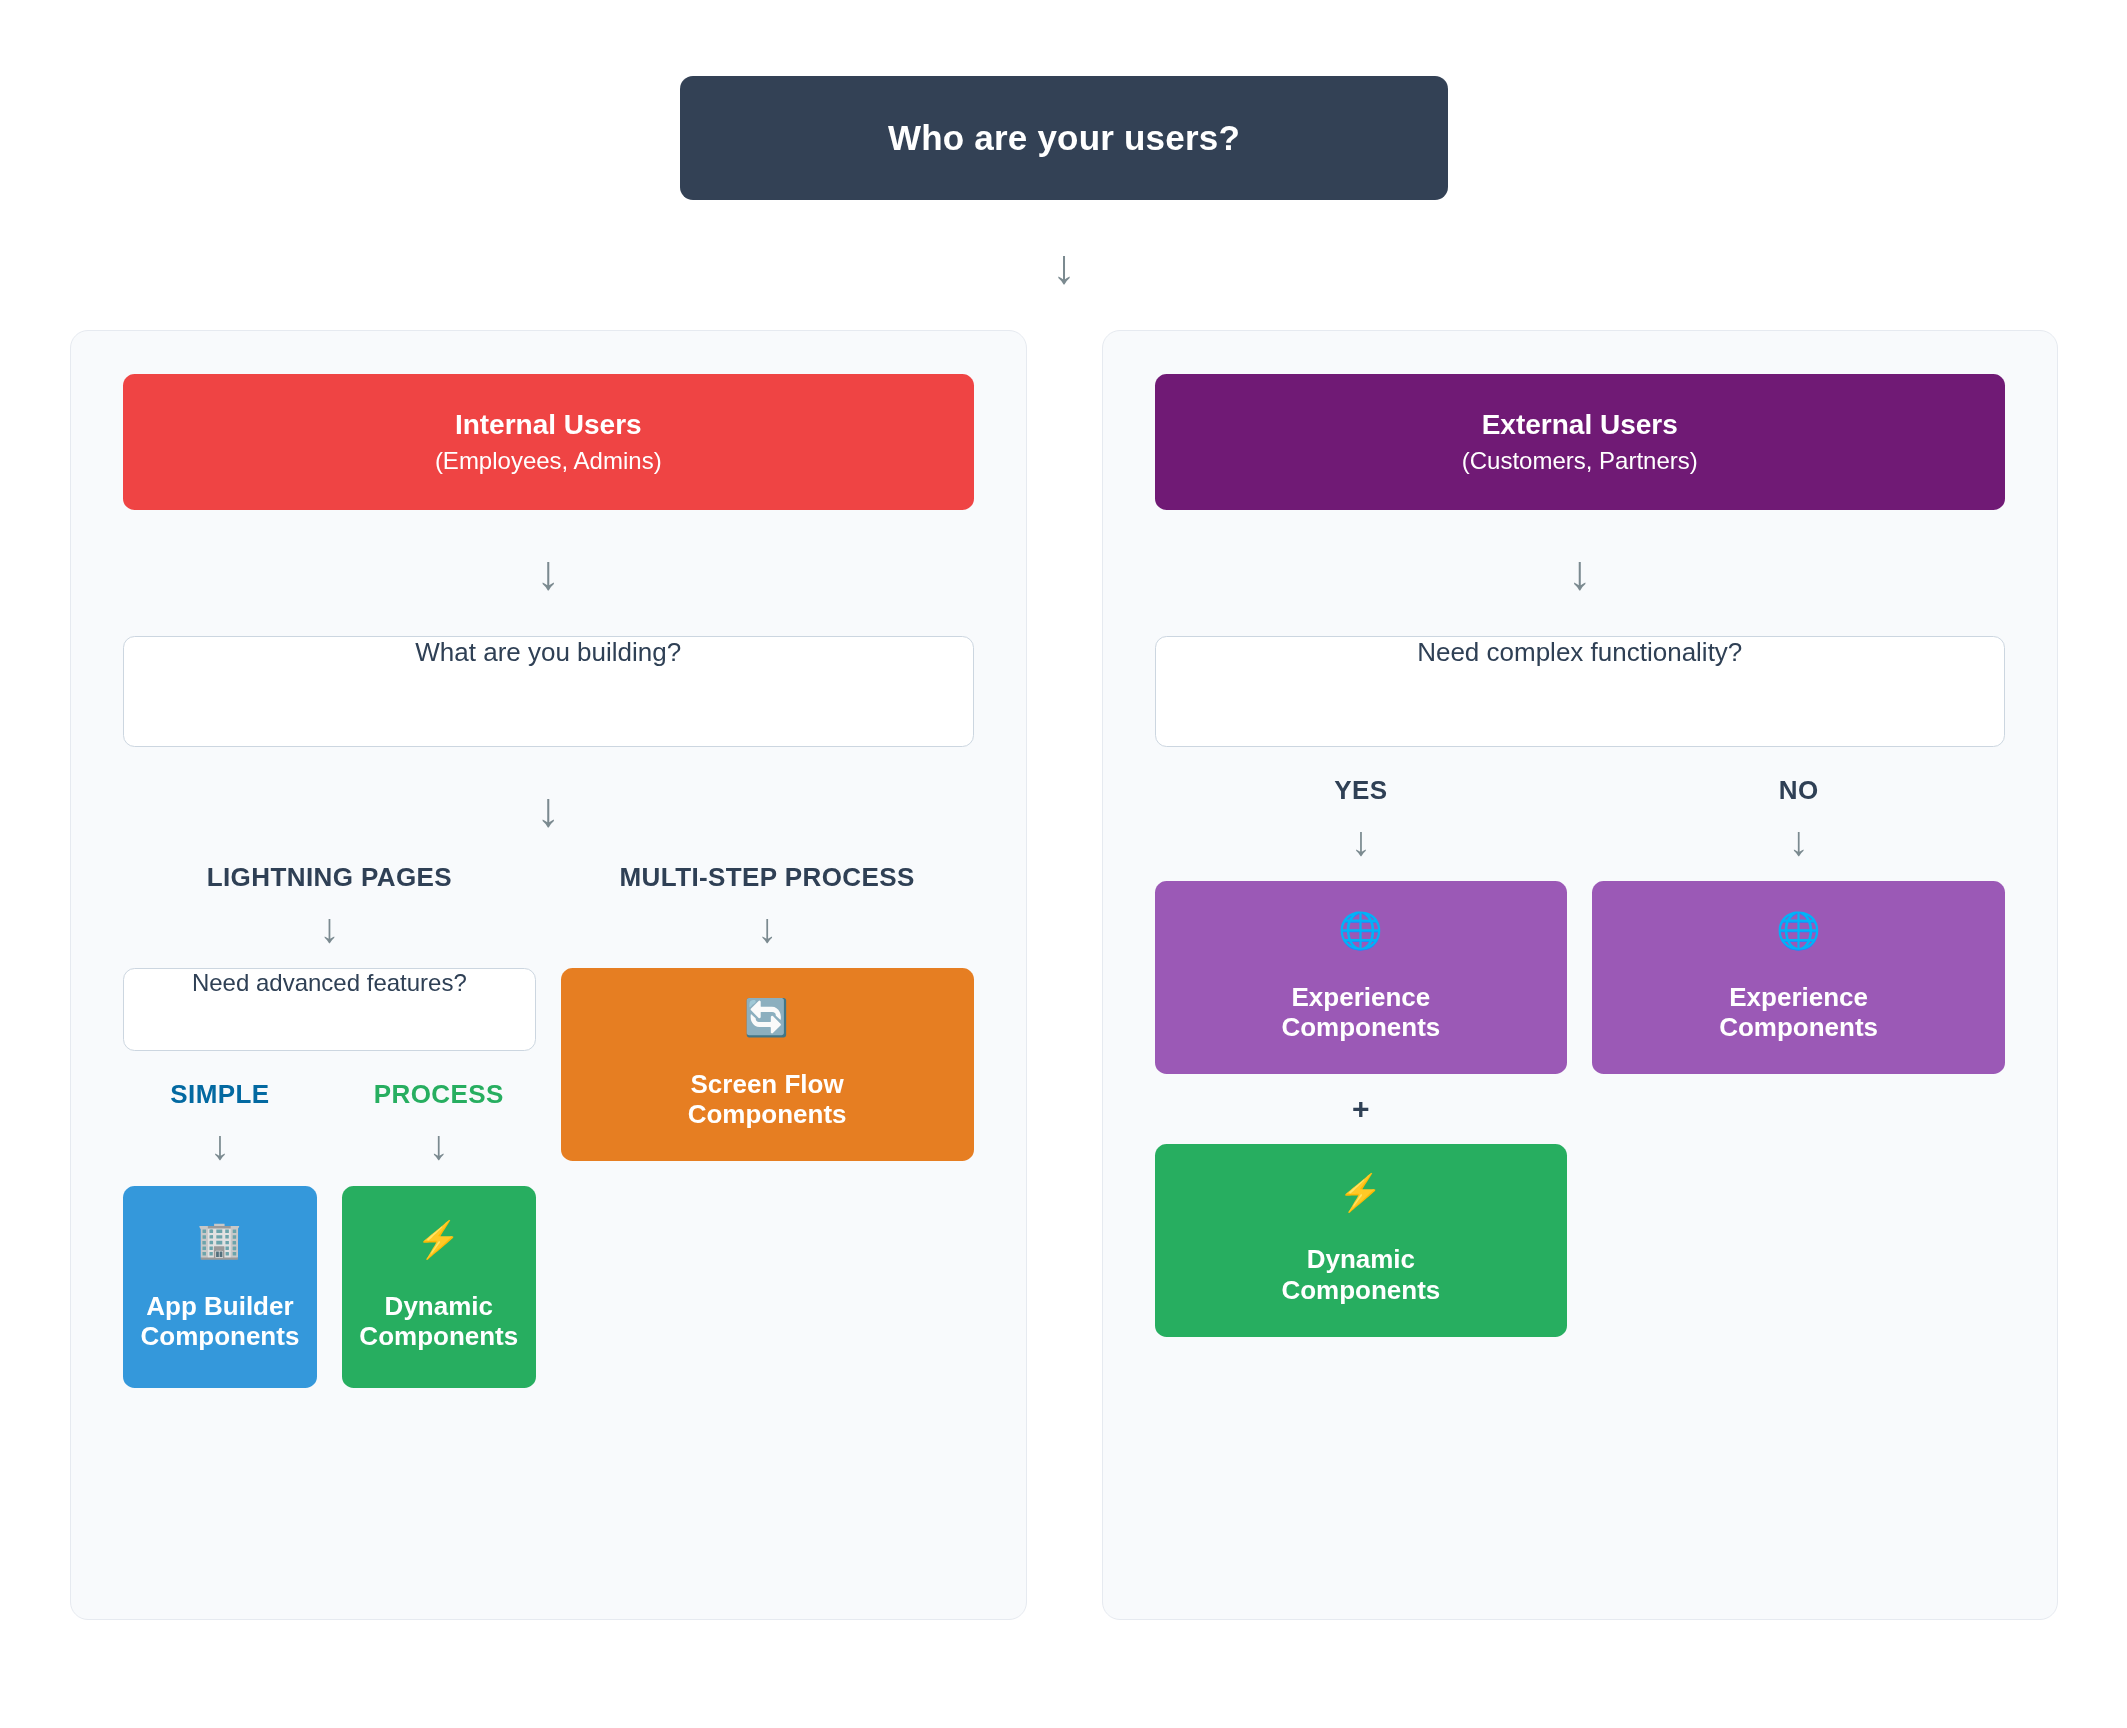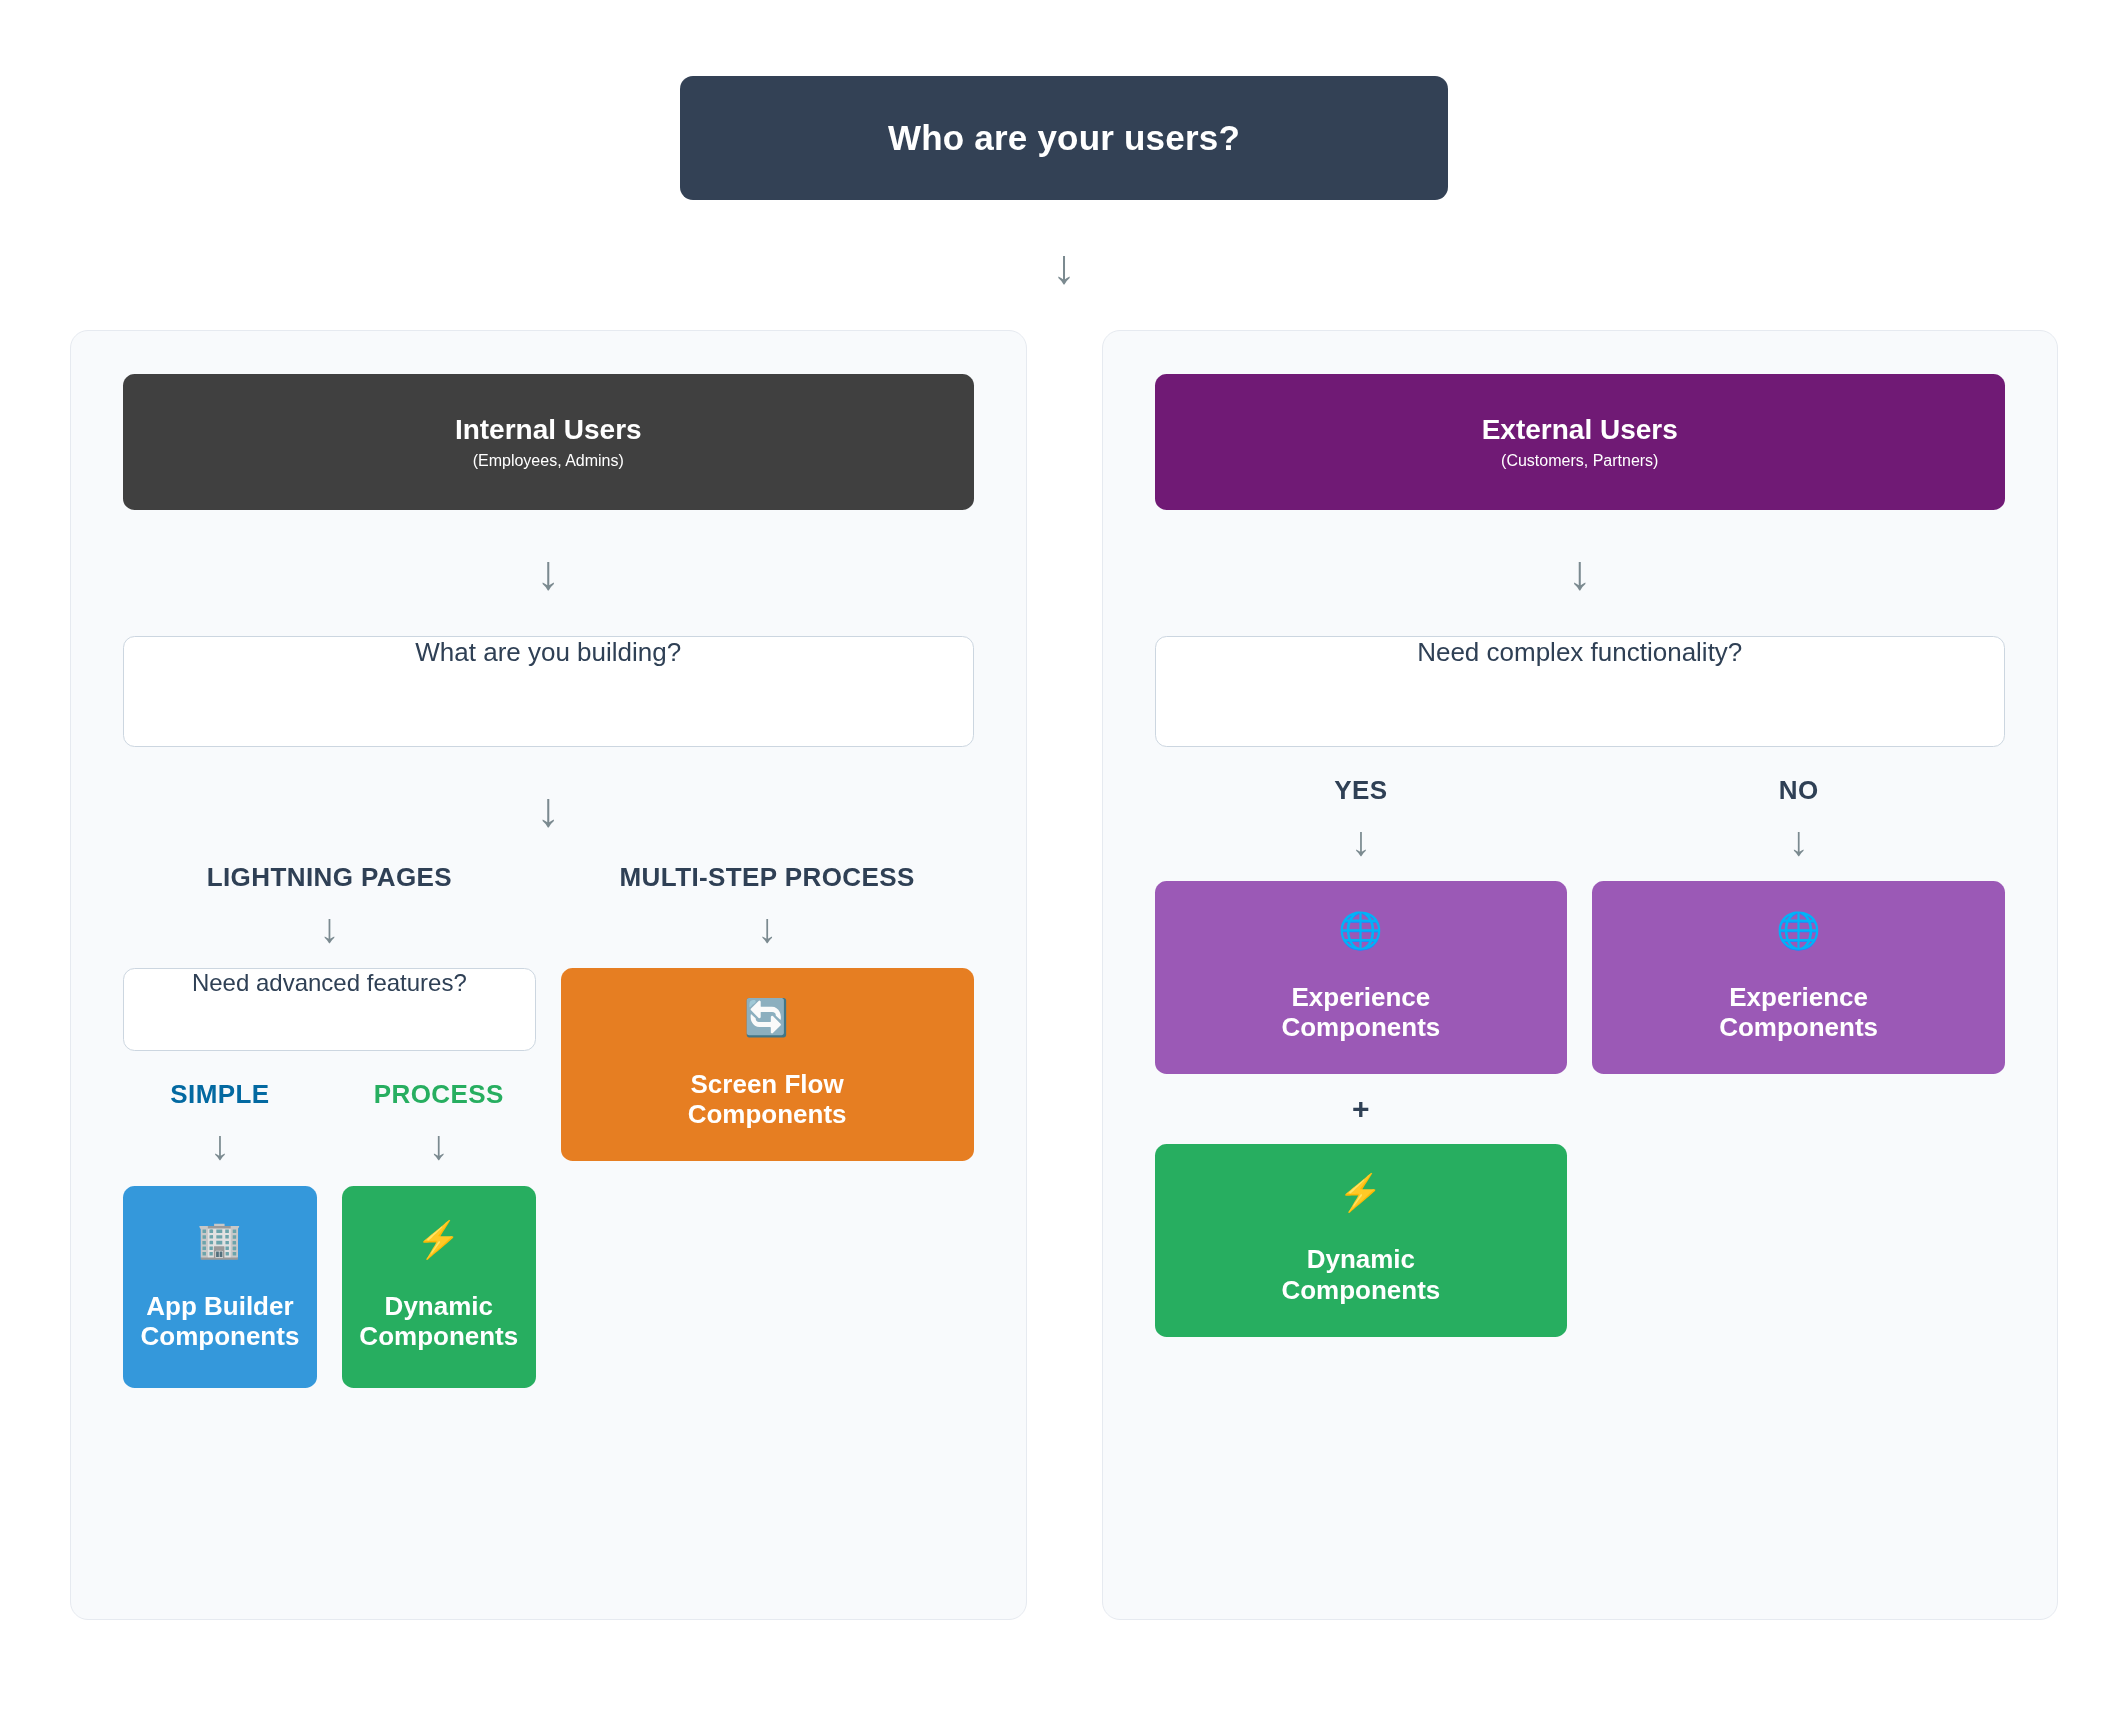--- a/index.html
+++ b/index.html
@@ -73,24 +73,24 @@
   .panel-header {
     height: 136px;
     border-radius: 11.6px;
     display: flex;
     flex-direction: column;
     align-items: center;
     justify-content: center;
     color: #ffffff;
     gap: 5.4px;
   }
-  .panel-header.internal { background: #404040; }
+  .panel-header.internal { background: #ef4444; }
   .panel-header.external { background: #701a75; }
   .panel-header .ph-title { font-size: 28px; font-weight: bold; }
-  .panel-header .ph-sub   { font-size: 16px; font-weight: normal; }
+  .panel-header .ph-sub   { font-size: 24px; font-weight: normal; }
 
   
   .question-box {
     background: #ffffff;
     border: 1.8px solid #ccd6e0;
     border-radius: 11.6px;
     height: 111px;
     display: flex;
     justify-content: center;
     color: #2f4055;

